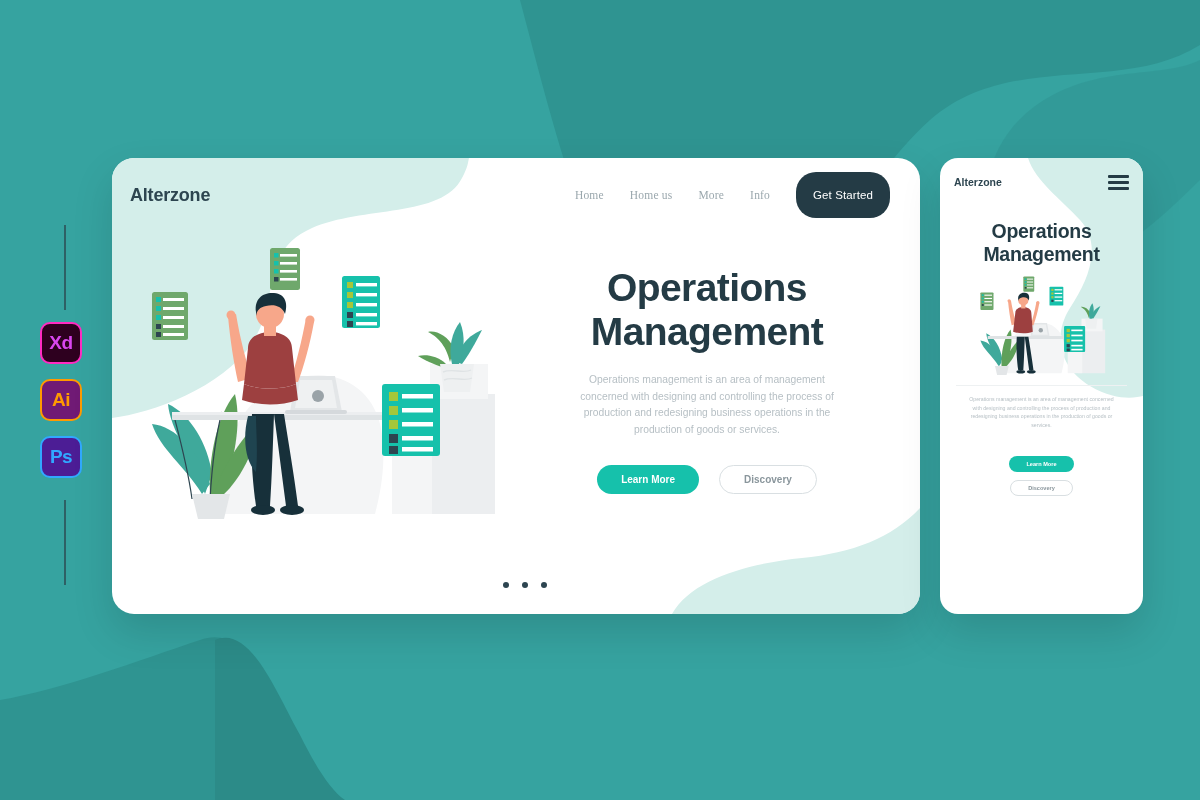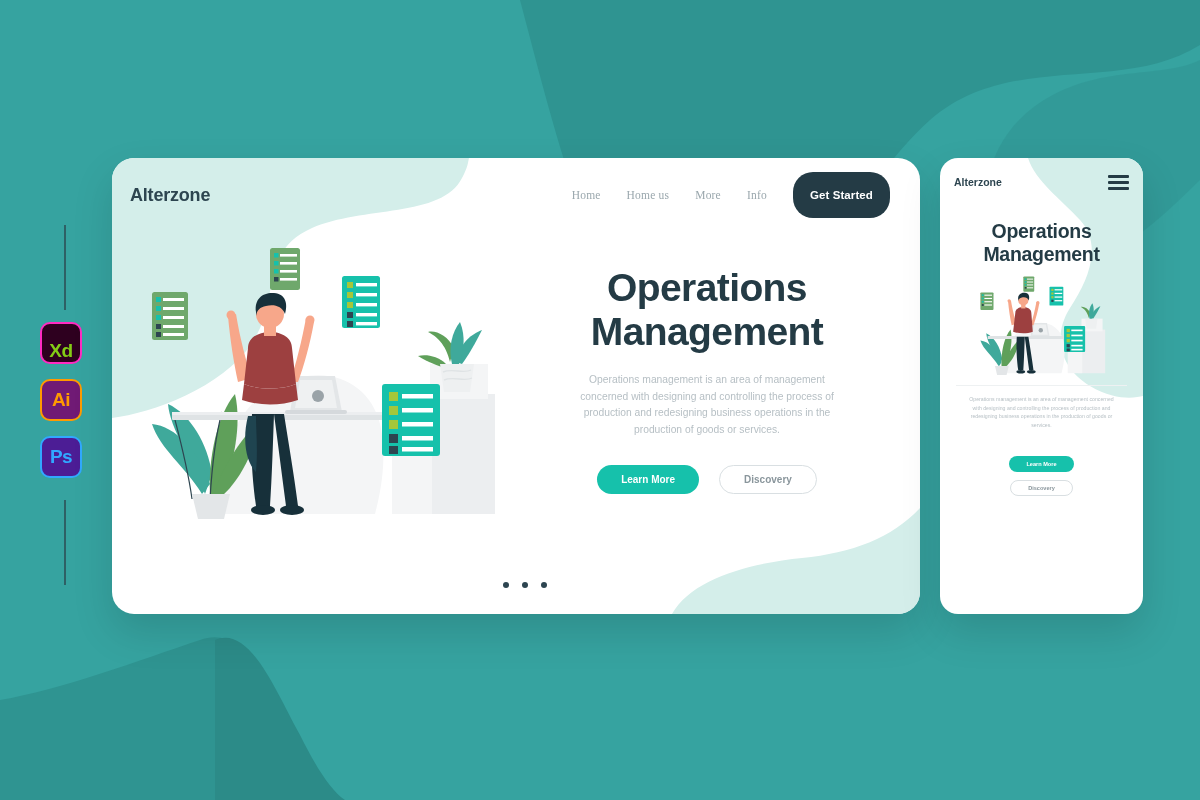--- a/index.html
+++ b/index.html
@@ -21,21 +21,21 @@
   }
   .rail-line.top { top:0; height:85px; }
   .rail-line.bot { bottom:0; height:85px; }
   .app-icons { position:absolute; left:-10px; top:97px; display:flex; flex-direction:column; gap:15px; }
   .app-icon {
     width:42px; height:42px; border-radius:10px;
     display:flex; align-items:center; justify-content:center;
     font-size:19px; font-weight:bold; letter-spacing:-.5px;
     border:2px solid transparent;
   }
-  .app-icon.xd { background:#2e001f; border-color:#ff2bc2; color:#84cc16;align-items:flex-end; }
+  .app-icon.xd { background:#2e001f; border-color:#ff2bc2; color:#d946ef; }
   .app-icon.ai { background:#701a75; border-color:#ff9a00; color:#ff9a00; }
   .app-icon.ps { background:#4c1d95; border-color:#31a8ff; color:#31a8ff; }
 
   
   .desktop-card {
     position:absolute; left:112px; top:158px; width:808px; height:456px;
     background:#ffffff; border-radius:22px; overflow:hidden;
     box-shadow:0 18px 40px rgba(0,0,0,.13);
   }
   .card-blob { position:absolute; inset:0; width:100%; height:100%; }
@@ -43,21 +43,21 @@
   .dt-header {
     position:absolute; left:0; top:0; width:100%; height:74px;
     display:flex; align-items:center; padding:0 30px 0 18px;
   }
   .logo {
     font-size:18px; font-weight:bold; color:#2d4550; letter-spacing:-.2px;
   }
   .nav { margin-left:auto; display:flex; align-items:center; gap:26px; }
   .nav-item { font-size:11.5px; color:#9aa7ad; letter-spacing:.2px;font-family:Liberation Serif, serif; }
   .btn-started {
-    background:#243b45; color:#fff; font-size:11.5px; font-weight:bold;
+    background:#243b45; color:#fff; font-size:11.5px; font-weight:normal;
     padding:17px 17px; border-radius:20px; border:none; letter-spacing:.1px;
   }
 
   .dt-body { position:absolute; left:0; top:74px; width:100%; display:flex; }
   .illus-wrap { width:400px; padding-left:18px; padding-top:12px; }
   .copy-wrap {
     width:390px; padding-top:34px; text-align:center;
     display:flex; flex-direction:column; align-items:center;
   }
   .headline {

